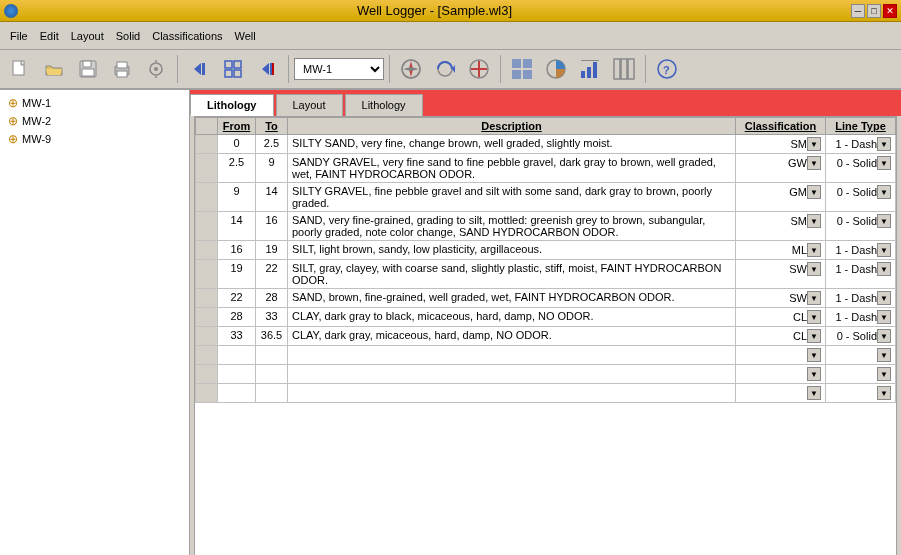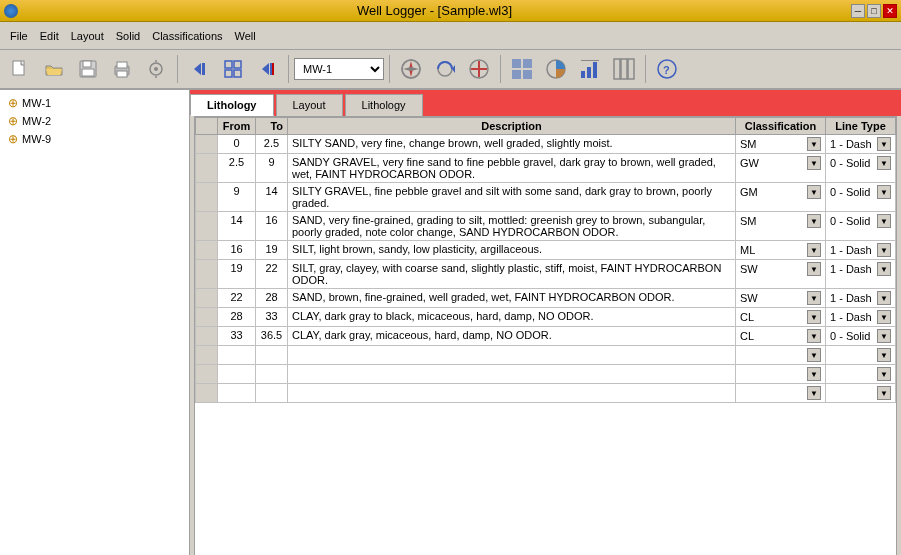--- a/index.html
+++ b/index.html
@@ -136,34 +136,35 @@
     }
     th {
       background: #d4d0c8;
       border: 1px solid #a0a0a0;
       padding: 2px 4px;
       text-align: center;
       font-weight: bold;
       position: sticky;
       top: 0;
       z-index: 2;
+      text-decoration: underline;
     }
     td {
       border: 1px solid #c0c0c0;
       padding: 2px 4px;
       vertical-align: top;
     }
     .col-row { width: 22px; }
     .col-from { width: 38px; text-align: center; }
-    .col-to { width: 32px; text-align: right; }
+    .col-to { width: 32px; text-align: center; }
     .col-desc { width: auto; text-align: center; }
     .col-class { width: 90px; }
     .col-linetype { width: 70px; }
     td.center { text-align: center; }
-    .dropdown-cell { display: flex; align-items: center; justify-content: space-between; }
+    .dropdown-cell { display: flex; align-items: center; justify-content: flex-end; }
     .mini-dropdown {
       width: 14px; height: 14px; background: #d4d0c8; border: 1px solid #888;
       display: flex; align-items: center; justify-content: center; font-size: 8px; cursor: pointer;
       flex-shrink: 0;
     }
 
     .row-num-cell { background: #d4d0c8; text-align: center; width: 22px; }
   </style>
 </head>
 <body>

